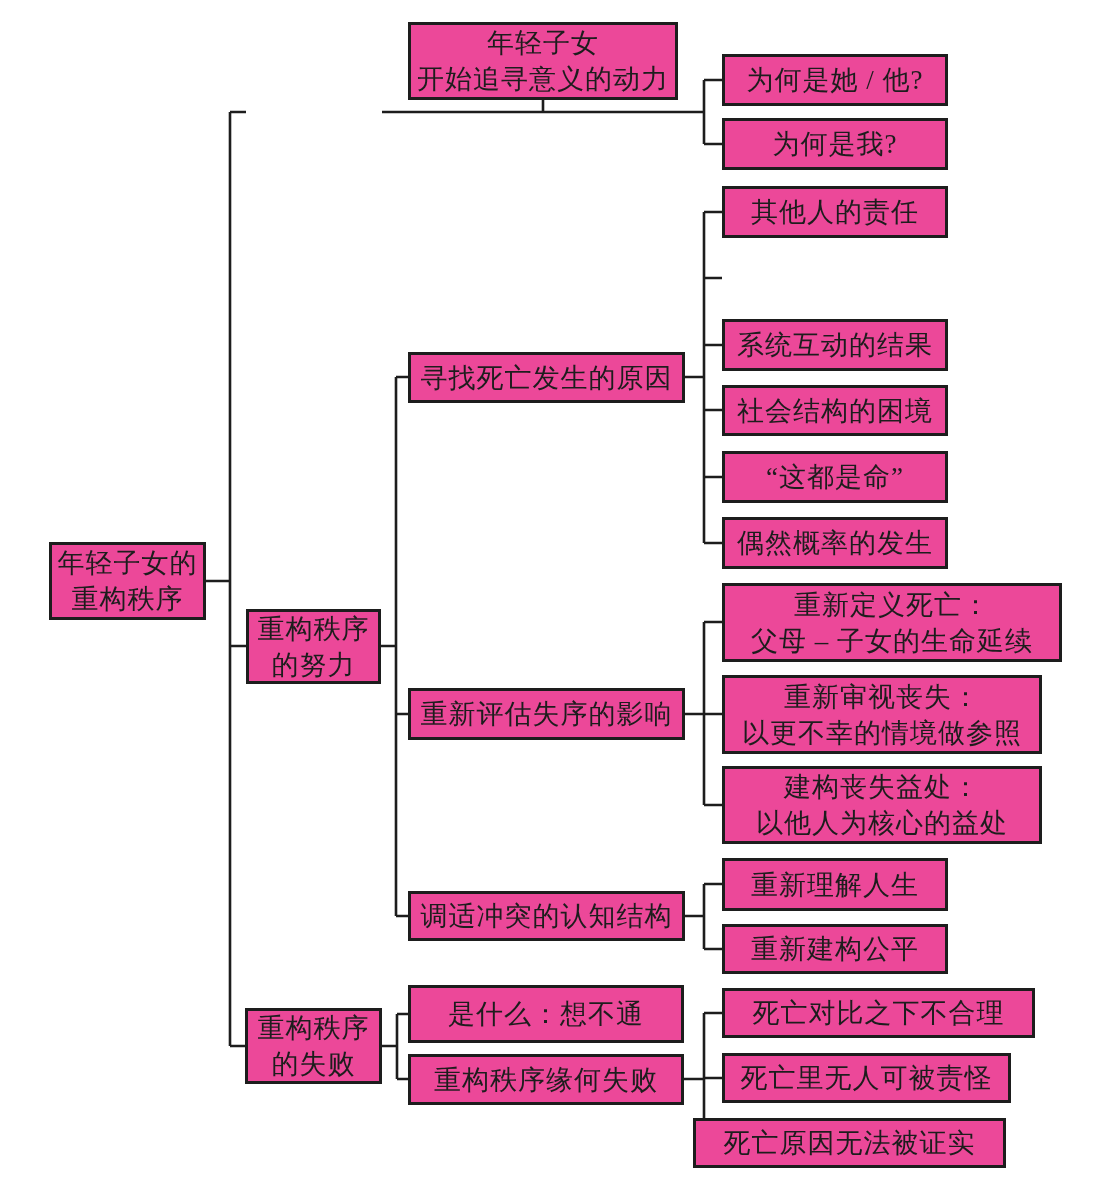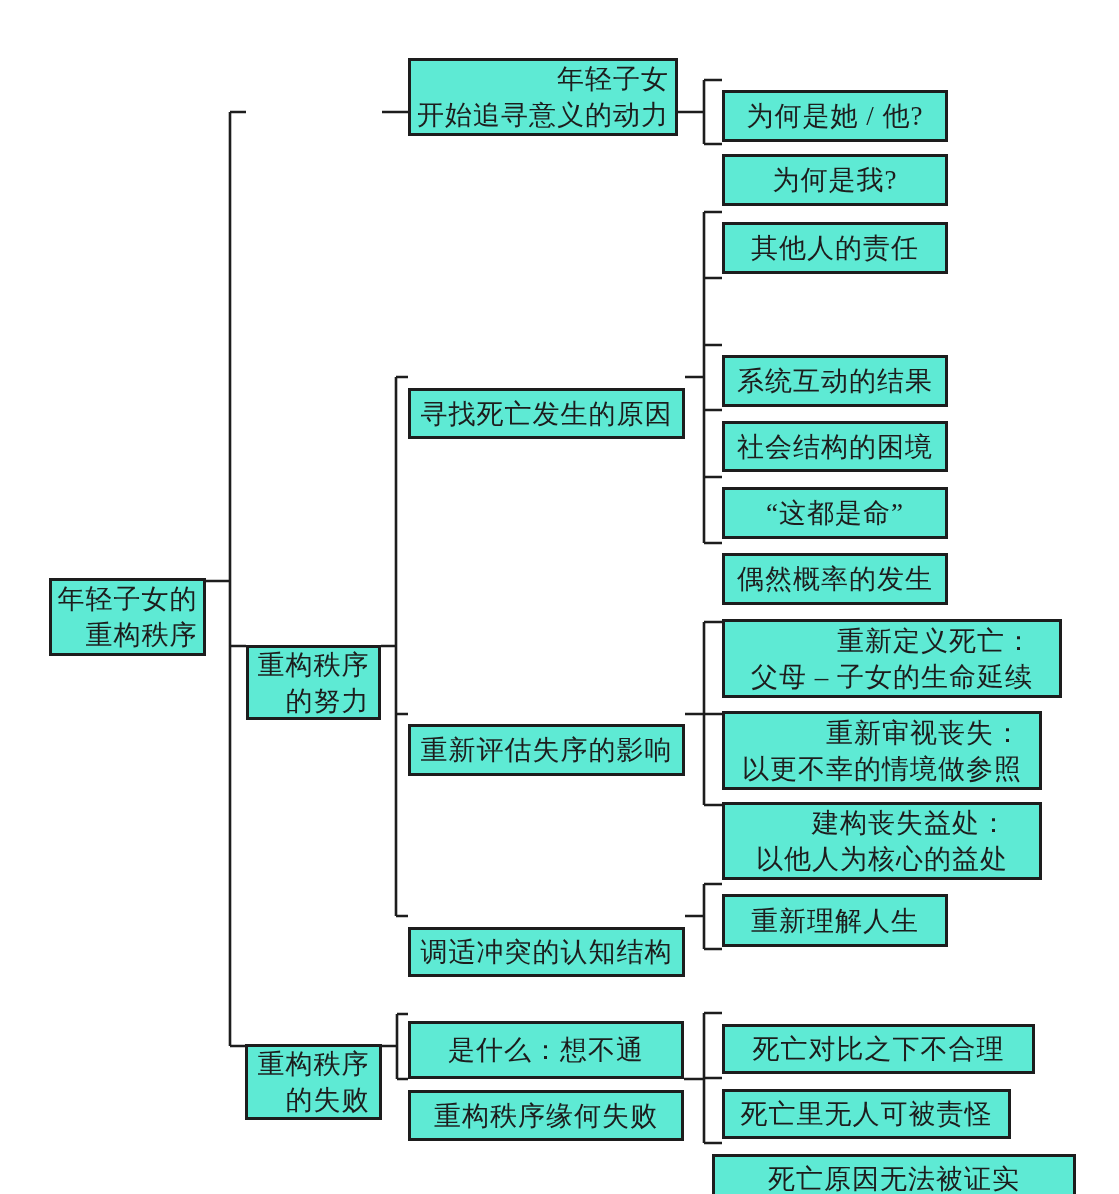--- a/index.html
+++ b/index.html
@@ -25,30 +25,29 @@
   }
   .connectors path {
     stroke: #1d1d1d;
     stroke-width: 2.6;
     fill: none;
   }
   .node {
     position: absolute;
     box-sizing: border-box;
     border: 3px solid #1d1d1d;
-    background: #5eead4;
+    background: #ec4899;
     display: flex;
     align-items: center;
     justify-content: center;
-    text-align: right;
+    text-align: center;
     white-space: pre-line;
     font-size: 27px;
     line-height: 36px;
     letter-spacing: 1px;
-    margin-top: 36px;
   }
 </style>
 </head>
 <body>
 
 <div class="canvas">
 
   <svg class="connectors" viewBox="0 0 1119 1194">
     <path d="M206 581 L230 581 M230 112 L230 1046 M230 112 L246 112 M230 646 L246 646 M230 1046 L245 1046"></path>
     <path d="M382 112 L704 112 M543 100 L543 112 M704 80 L704 144 M704 80 L722 80 M704 144 L722 144"></path>
@@ -83,20 +82,21 @@
   <div class="node" style="left:408px; top:688px; width:277px; height:52px">重新评估失序的影响</div>
   <div class="node" style="left:722px; top:583px; width:340px; height:79px">重新定义死亡：
 父母 – 子女的生命延续</div>
   <div class="node" style="left:722px; top:675px; width:320px; height:79px">重新审视丧失：
 以更不幸的情境做参照</div>
   <div class="node" style="left:722px; top:766px; width:320px; height:78px">建构丧失益处：
 以他人为核心的益处</div>
 
   <div class="node" style="left:408px; top:891px; width:277px; height:50px">调适冲突的认知结构</div>
   <div class="node" style="left:722px; top:858px; width:226px; height:53px">重新理解人生</div>
+  <div class="node" style="left:722px; top:924px; width:226px; height:50px">重新建构公平</div>
 
   <div class="node" style="left:408px; top:985px; width:276px; height:58px">是什么：想不通</div>
   <div class="node" style="left:408px; top:1054px; width:276px; height:51px">重构秩序缘何失败</div>
   <div class="node" style="left:722px; top:988px; width:313px; height:50px">死亡对比之下不合理</div>
   <div class="node" style="left:722px; top:1053px; width:289px; height:50px">死亡里无人可被责怪</div>
-  <div class="node" style="left:712px; top:1118px; width:364px; height:50px">死亡原因无法被证实</div>
+  <div class="node" style="left:693px; top:1118px; width:313px; height:50px">死亡原因无法被证实</div>
 
 </div>
 
 </body></html>

